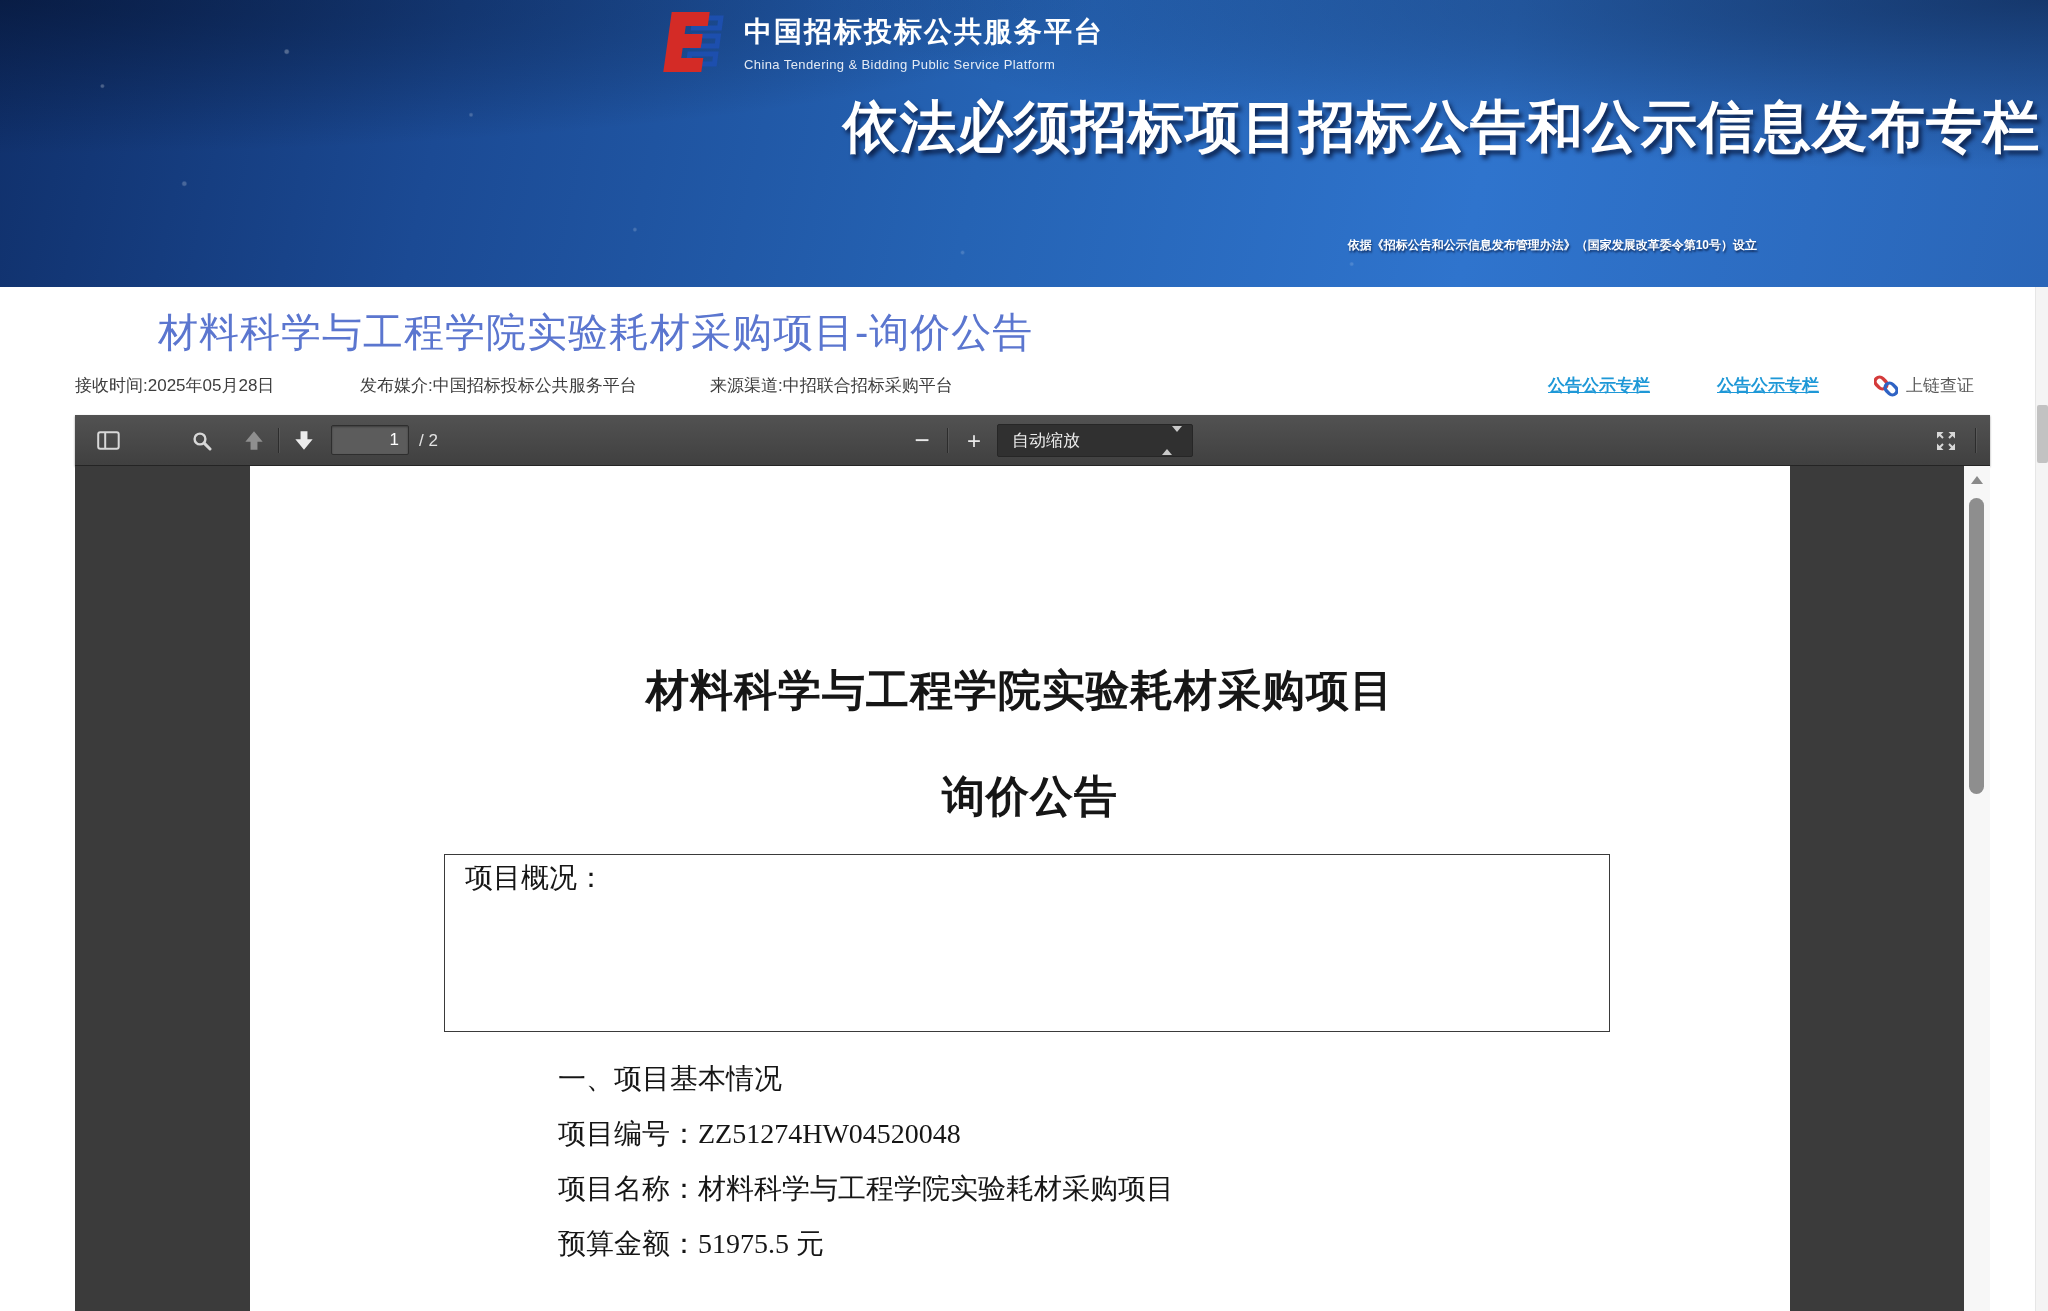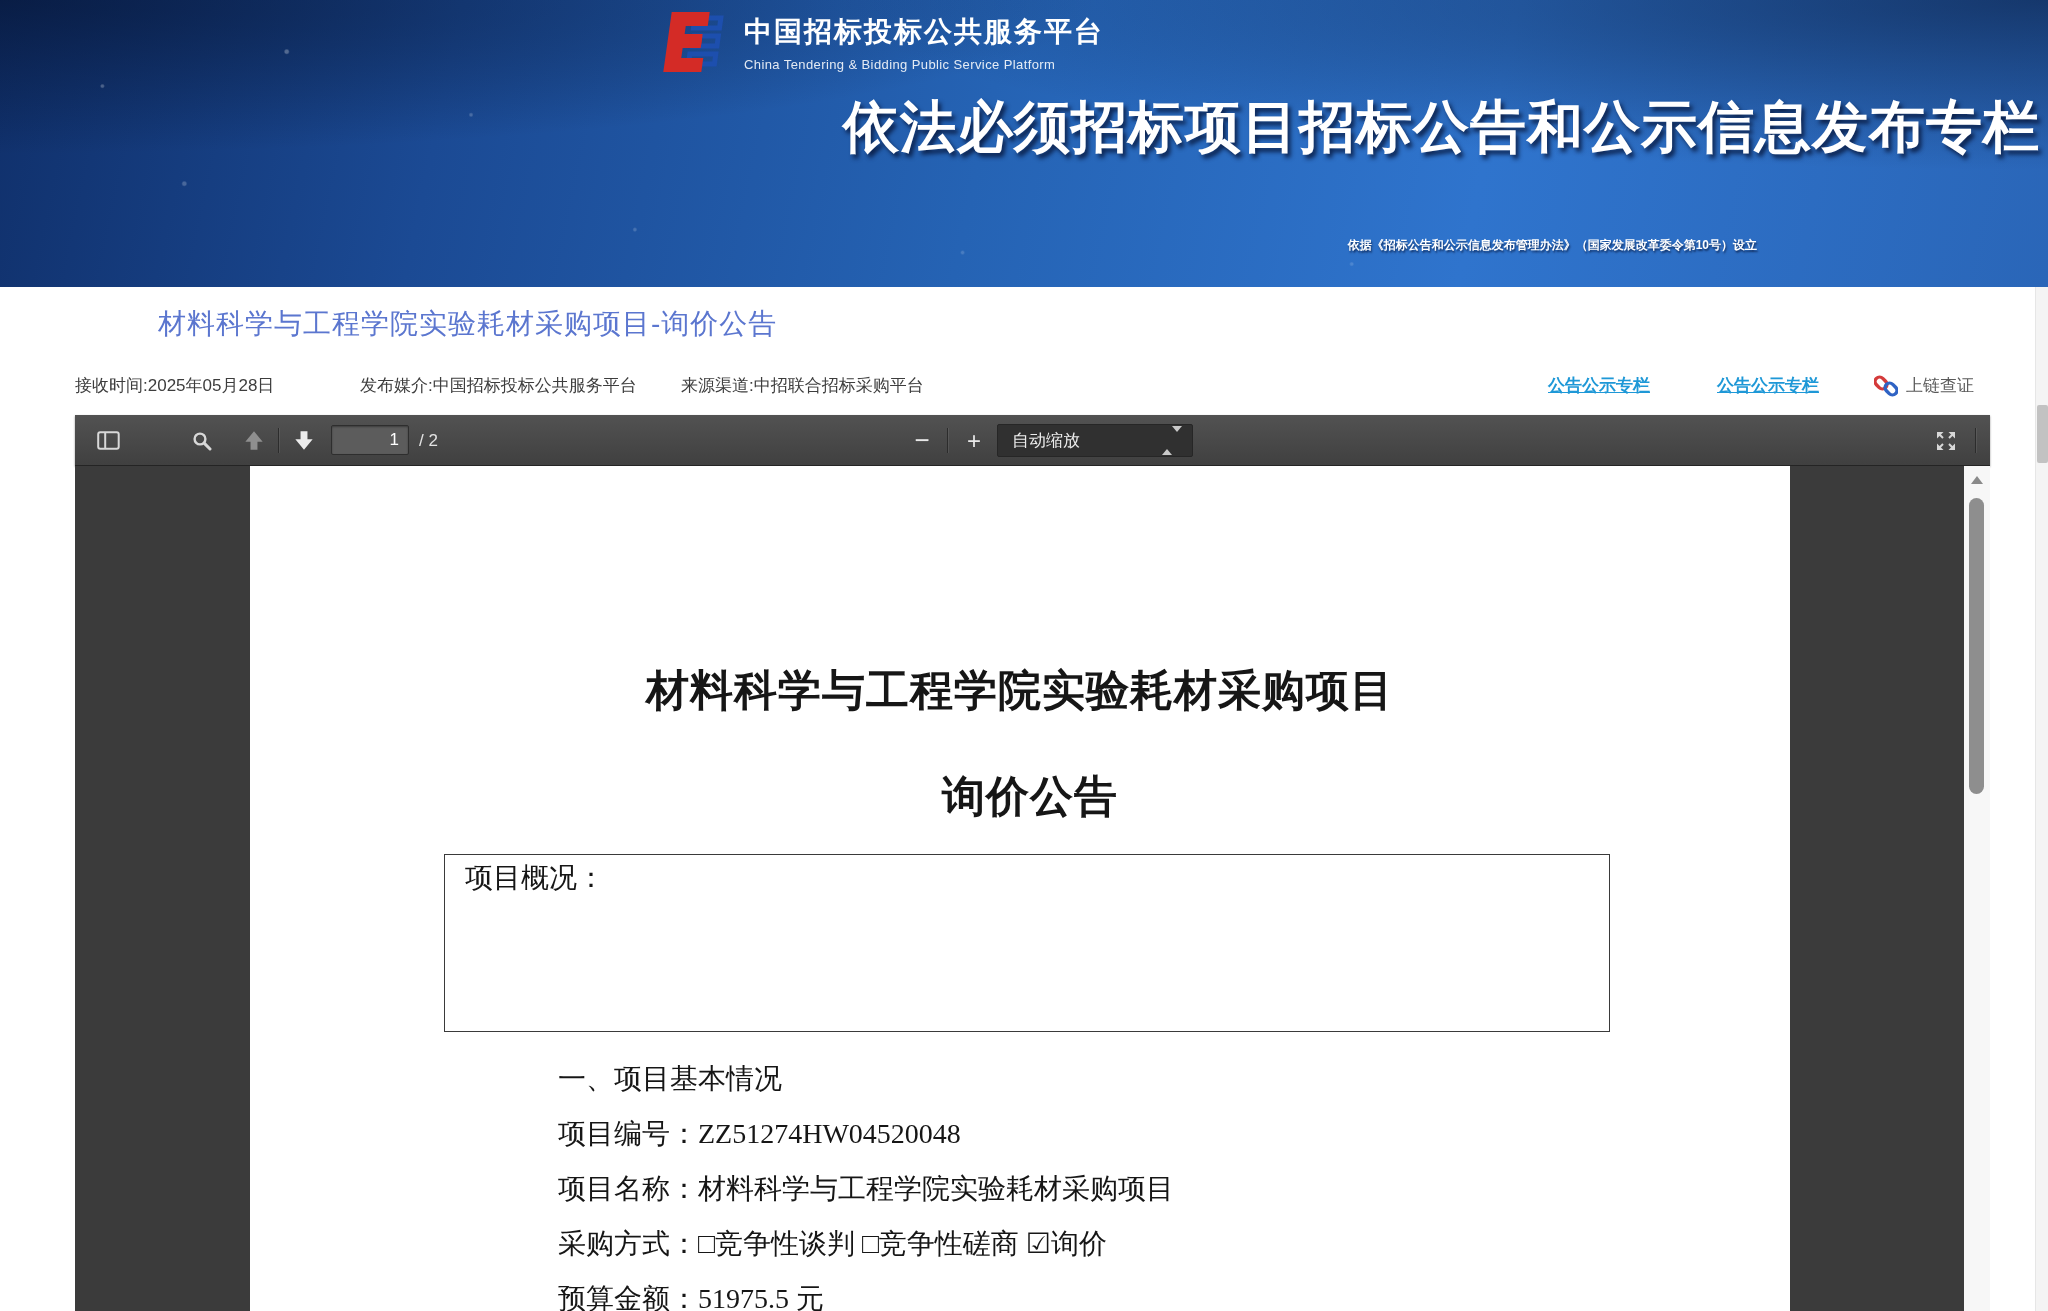--- a/index.html
+++ b/index.html
@@ -33,27 +33,27 @@
   }
   .subheadline{
     position:absolute; right:291px; top:237px; color:#fff;
     font-size:12px; font-weight:bold; white-space:nowrap;
     text-shadow:1px 2px 2px rgba(6,20,55,.7);
   }
 
   
   .article-band{ position:absolute; left:0; top:287px; width:2048px; height:128px; background:#fff; }
   .article-title{
-    position:absolute; left:158px; top:18px; font-size:28px; color:#5b76cf; letter-spacing:1px;
+    position:absolute; left:158px; top:18px; font-size:40px; color:#5b76cf; letter-spacing:1px;
   }
   .meta-row{ position:absolute; left:75px; top:84px; height:30px; width:1300px; font-size:17px; color:#3d3d3d; }
   .meta-row span{ position:absolute; top:0; line-height:30px; white-space:nowrap; }
   .meta-receive{ left:0; }
   .meta-medium{ left:285px; }
-  .meta-source{ left:606px;text-align:center; }
+  .meta-source{ left:635px;text-align:center; }
   .links-row{ position:absolute; left:1548px; top:84px; height:30px; width:470px; }
   .links-row a{ position:absolute; top:0; line-height:30px; font-size:17px; font-weight:bold;
                 color:#1e98d7; text-decoration:underline; white-space:nowrap; cursor:pointer; }
   .link-original{ left:0; }
   .link-column{ left:169px; }
   .chain-verify{ position:absolute; left:326px; top:0; height:30px; cursor:pointer; }
   .chain-verify svg{ vertical-align:middle; margin-top:3px; }
   .chain-verify .txt{ font-size:17px; color:#5a5a5a; line-height:30px; margin-left:8px; vertical-align:top; }
 
   
@@ -232,21 +232,20 @@
       <div class="doc-title t2">询价公告</div>
 
       <div class="overview-box">
         <div>项目概况：</div>
       </div>
 
       <div class="doc-lines">
         <div>一、项目基本情况</div>
         <div>项目编号：ZZ51274HW04520048</div>
         <div>项目名称：材料科学与工程学院实验耗材采购项目</div>
-        <div>采购方式：□竞争性谈判 □竞争性磋商 ☑询价</div>
         <div>预算金额：51975.5 元</div>
       </div>
     </div>
 
     <div class="vscroll">
       <div class="arrow"></div>
       <div class="thumb"></div>
     </div>
   </div>
 </div>

